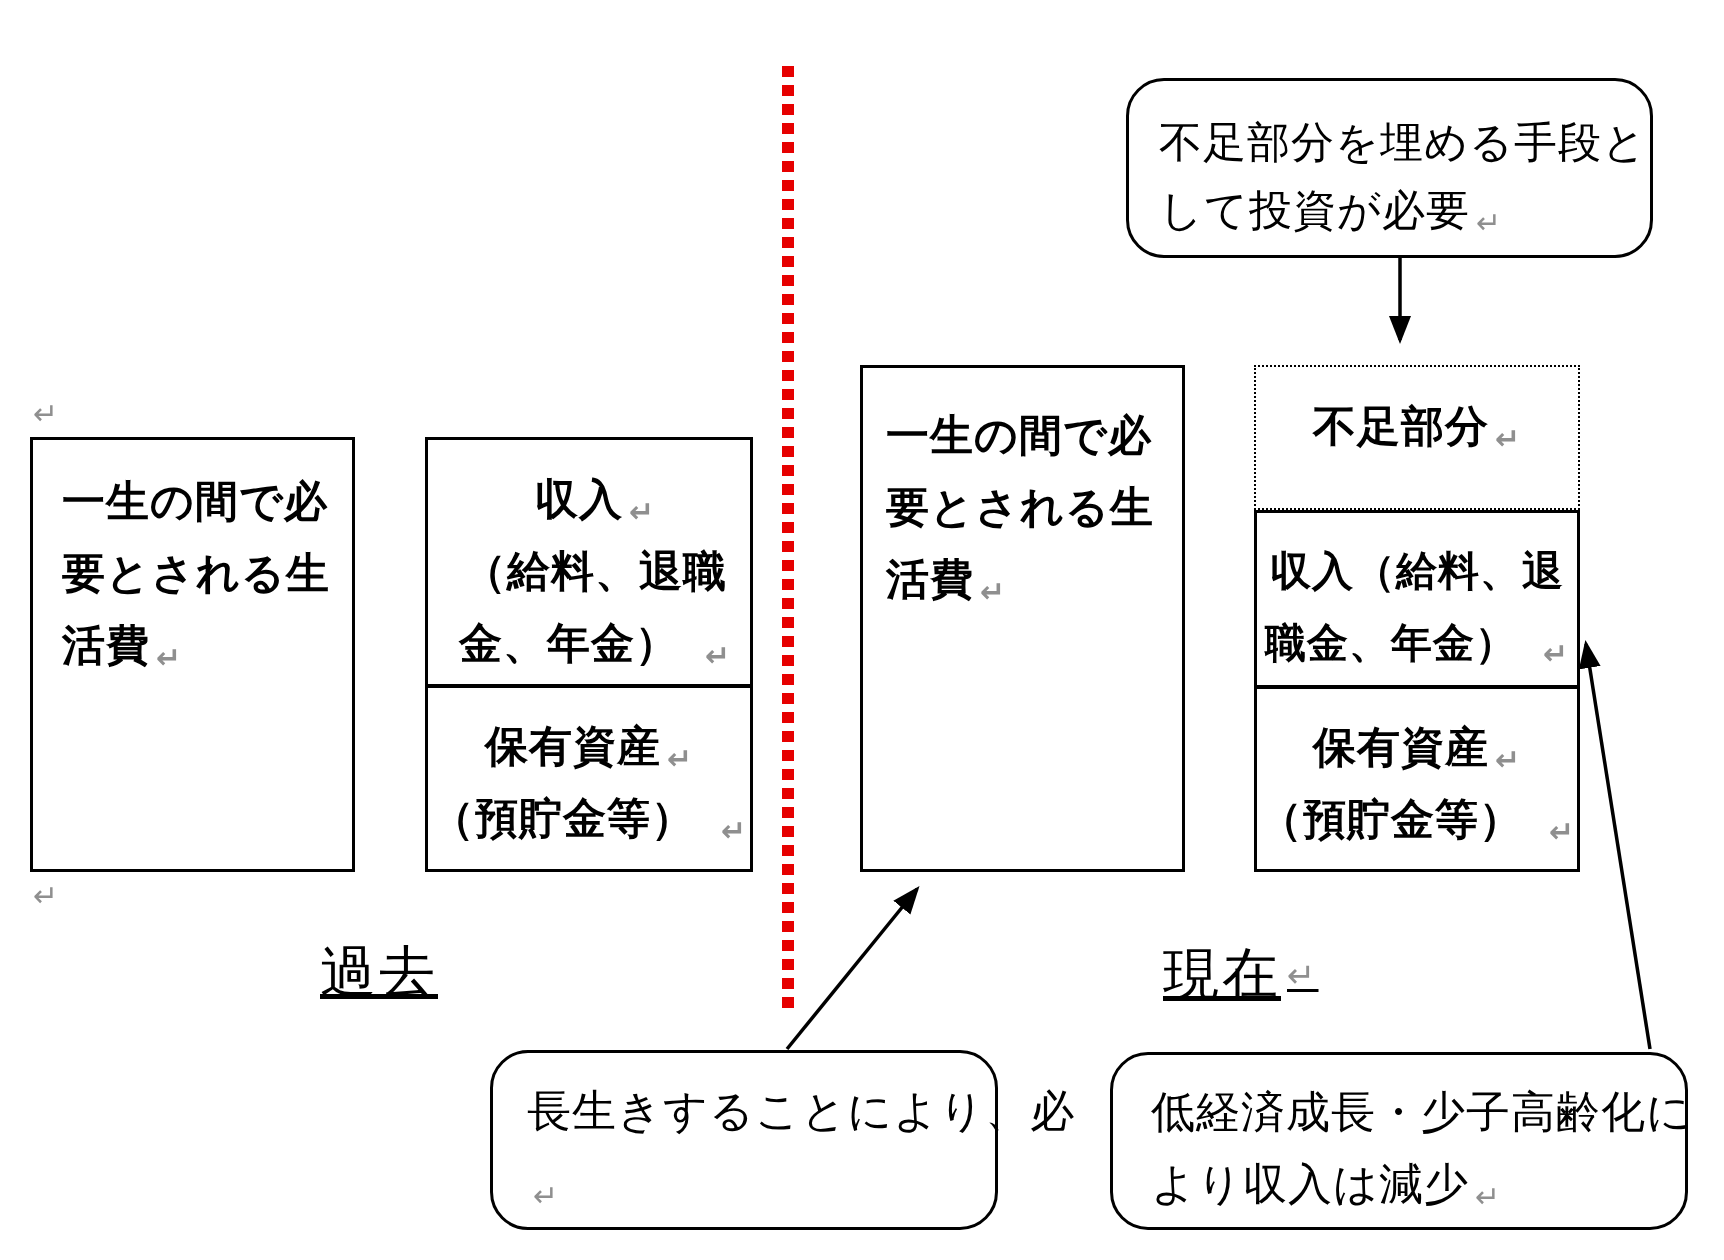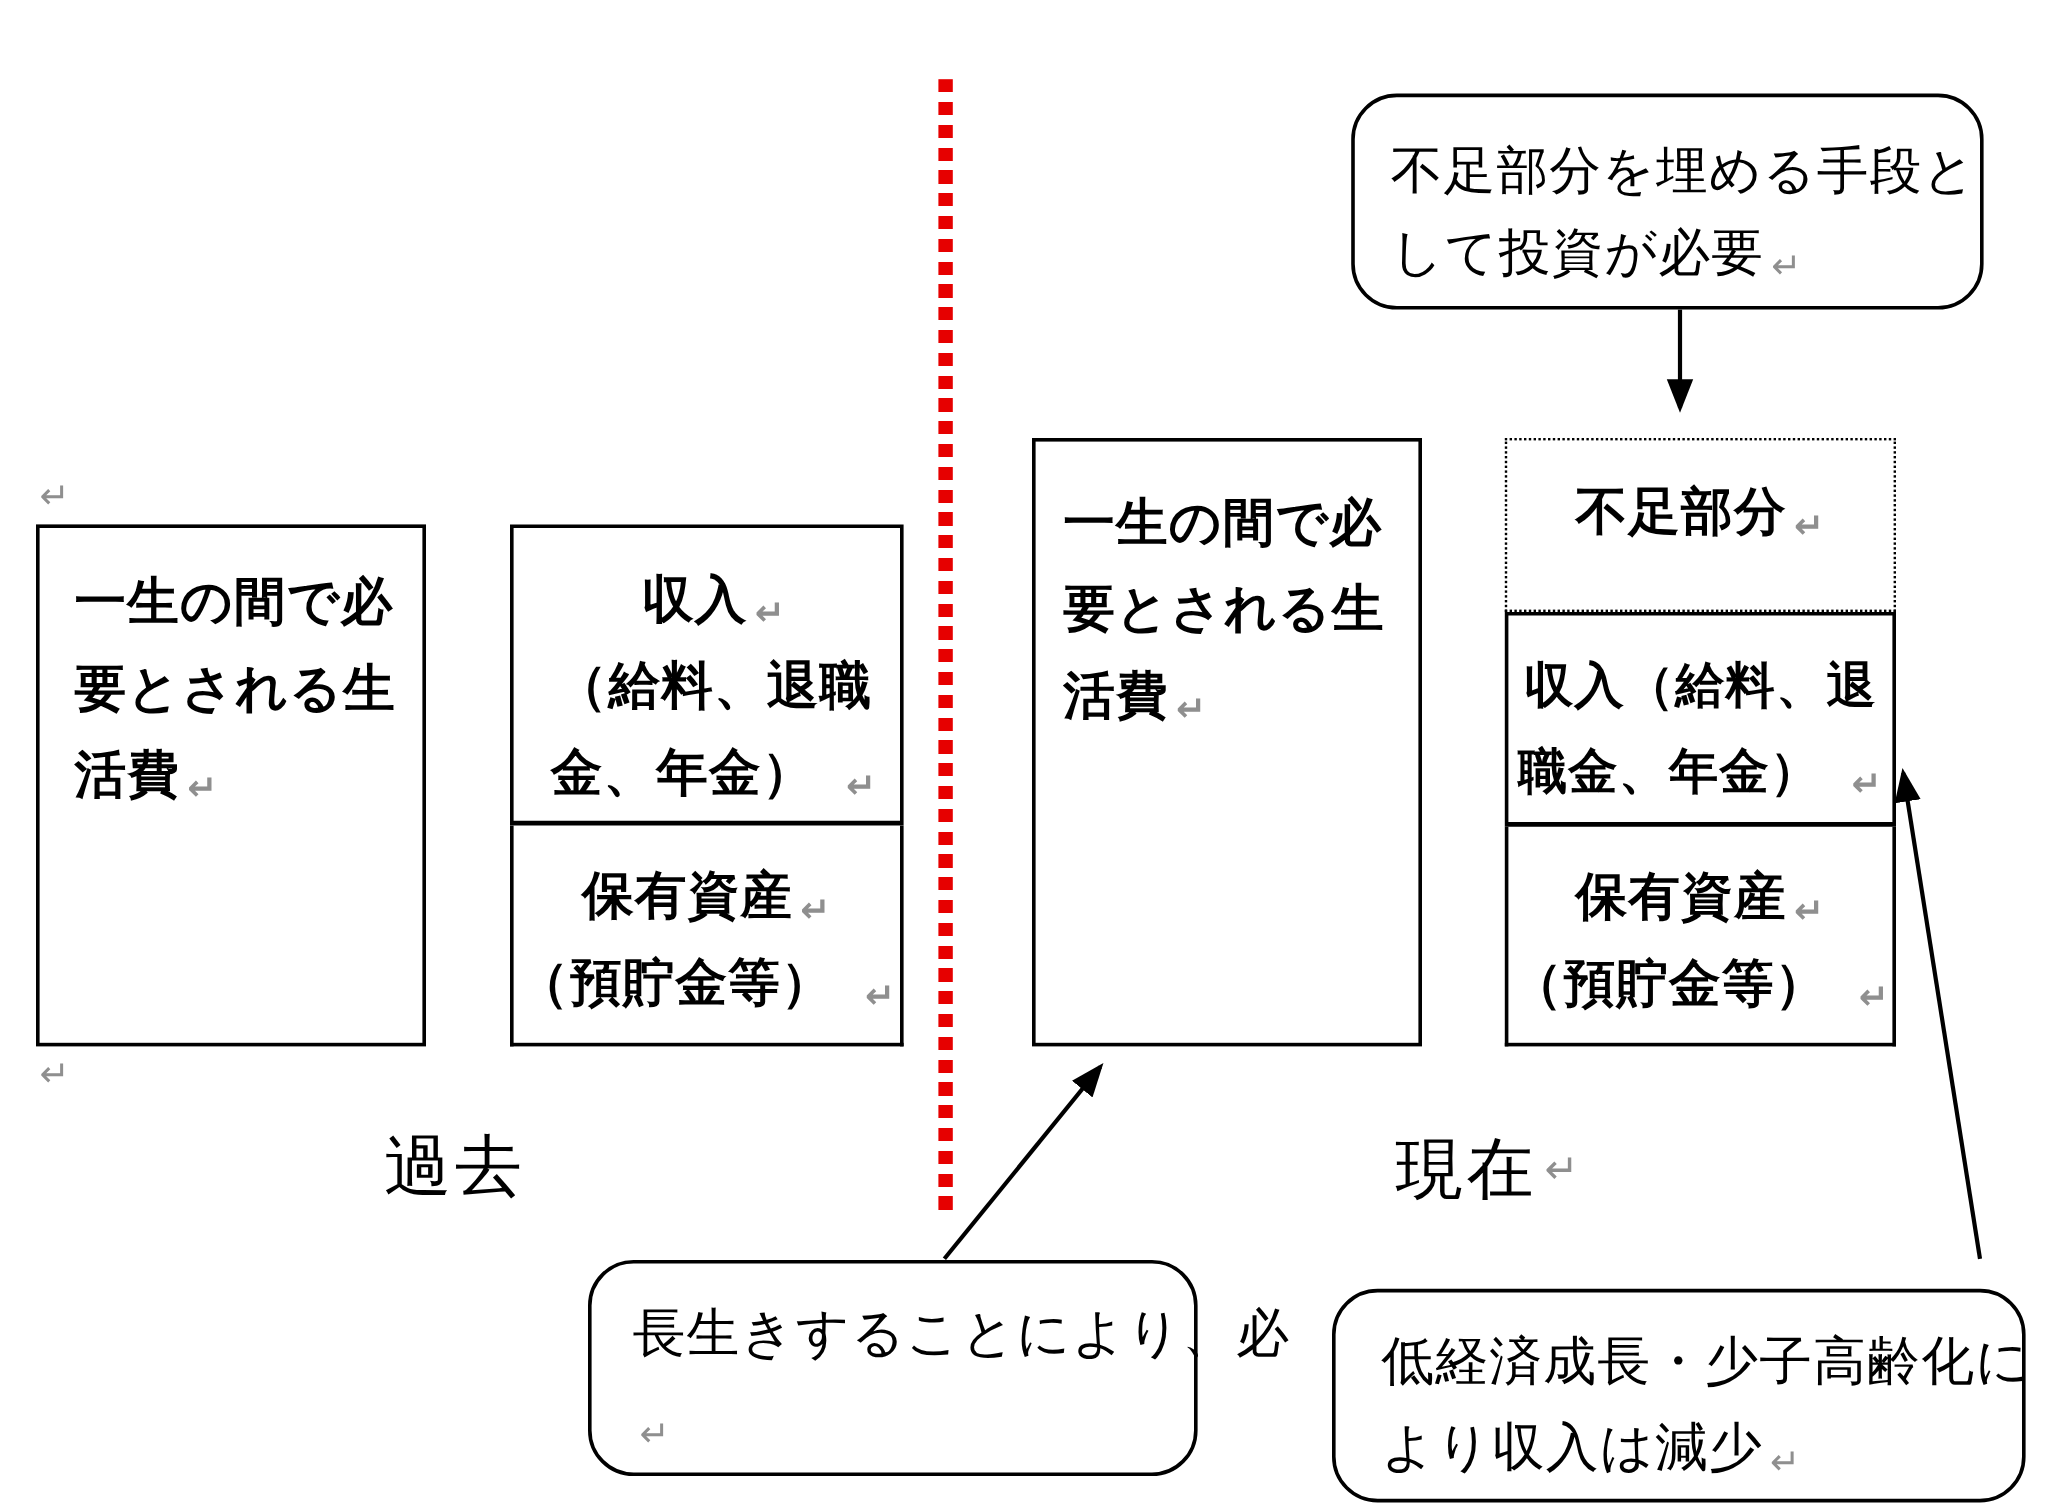--- a/index.html
+++ b/index.html
@@ -14,21 +14,21 @@
   .callout{position:absolute;border:3.5px solid #000;border-radius:38px;background:#fff;box-sizing:border-box;}
   
   .tblock{position:absolute;left:0;right:0;}
   .tline{display:flex;align-items:flex-end;height:72px;font-size:43px;letter-spacing:1px;white-space:nowrap;}
   .tline.center{justify-content:center;}
   .tline.lh68{height:68px;}
   .pilcrow{color:#8f8f8f;font-size:30px;margin-left:6px;font-family:"DejaVu Sans","Liberation Sans",sans-serif;}
   .pilcrow.gap{margin-left:26px;}
   .free-pilcrow{position:absolute;color:#8f8f8f;font-size:30px;font-family:"DejaVu Sans","Liberation Sans",sans-serif;}
   
-  .era{position:absolute;font-size:56px;letter-spacing:3px;display:flex;align-items:center;white-space:nowrap;}
+  .era{position:absolute;font-size:56px;letter-spacing:3px;display:flex;align-items:center;white-space:nowrap;text-decoration:underline;}
   
   .red-divider{
     position:absolute;left:782px;top:66px;width:12px;height:944px;
     background:repeating-linear-gradient(to bottom,var(--red) 0 11px,transparent 11px 19px);
   }
   svg.arrows{position:absolute;left:0;top:0;pointer-events:none;}
 </style>
 </head>
 <body>
 
@@ -155,21 +155,21 @@
     <div class="tblock" style="top:16px;left:34px;">
       <div class="tline" style="font-size:44px;">
         <span>長生きすることにより、必</span>
         </div>
       <div class="tline" style="font-size:44px;">
         <span class="pilcrow">↵</span>
         </div>
     </div>
   </div>
 
-  <div class="callout" style="left:1110px;top:1052px;width:578px;height:178px;margin-top:22px;">
+  <div class="callout" style="left:1110px;top:1052px;width:578px;height:178px;">
     <div class="tblock" style="top:15px;left:38px;">
       <div class="tline" style="font-size:44px;">
         <span>低経済成長・少子高齢化に</span>
         </div>
       <div class="tline" style="font-size:44px;">
         <span>より収入は減少</span>
         <span class="pilcrow">↵</span>
         </div>
     </div>
   </div>

